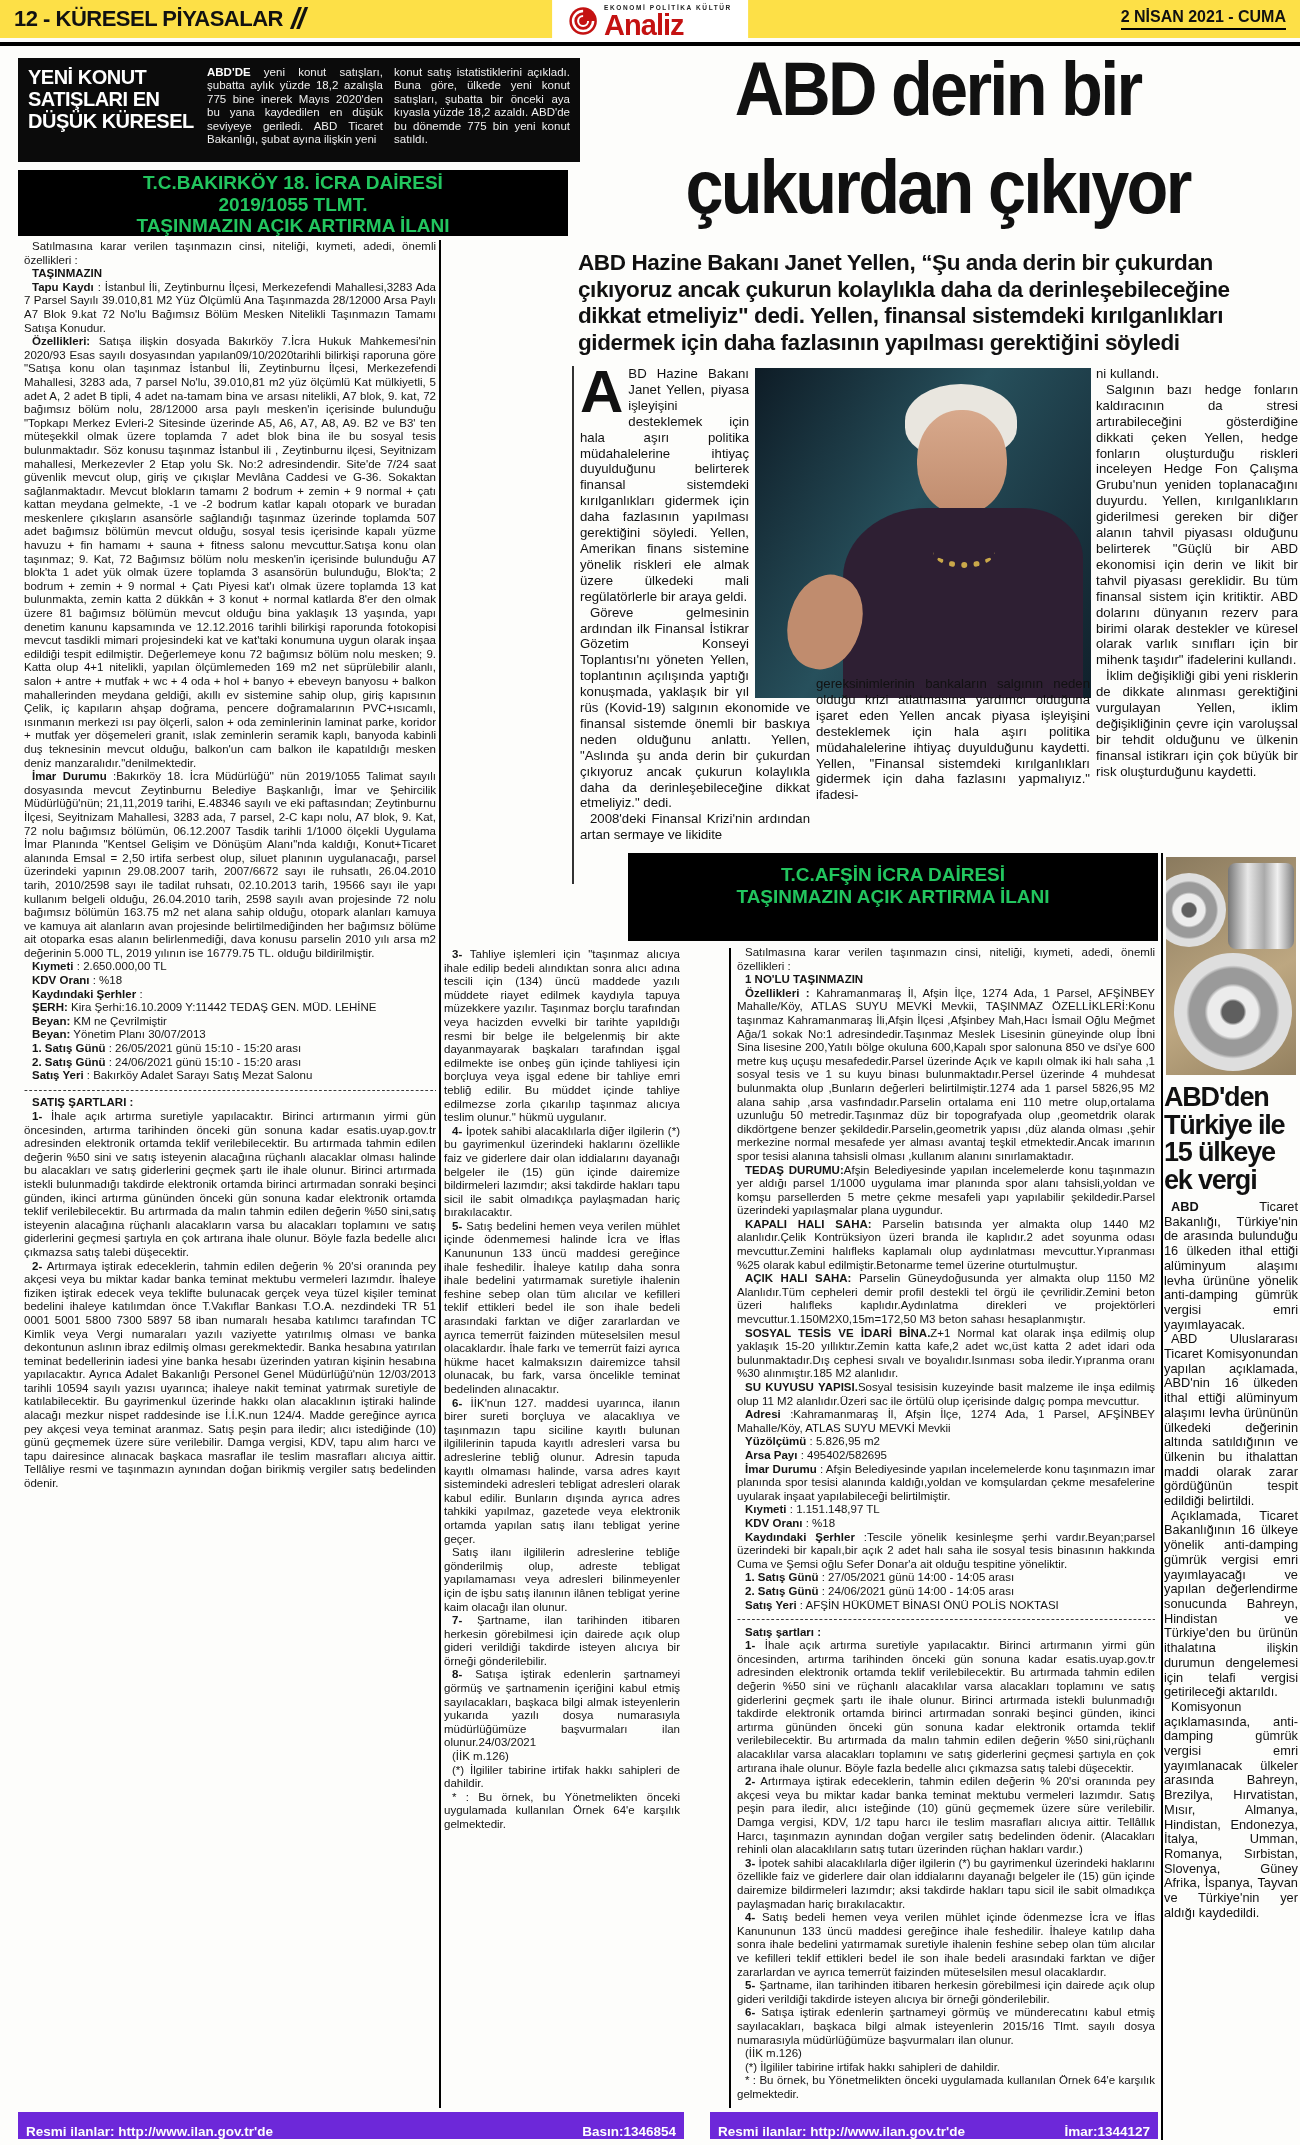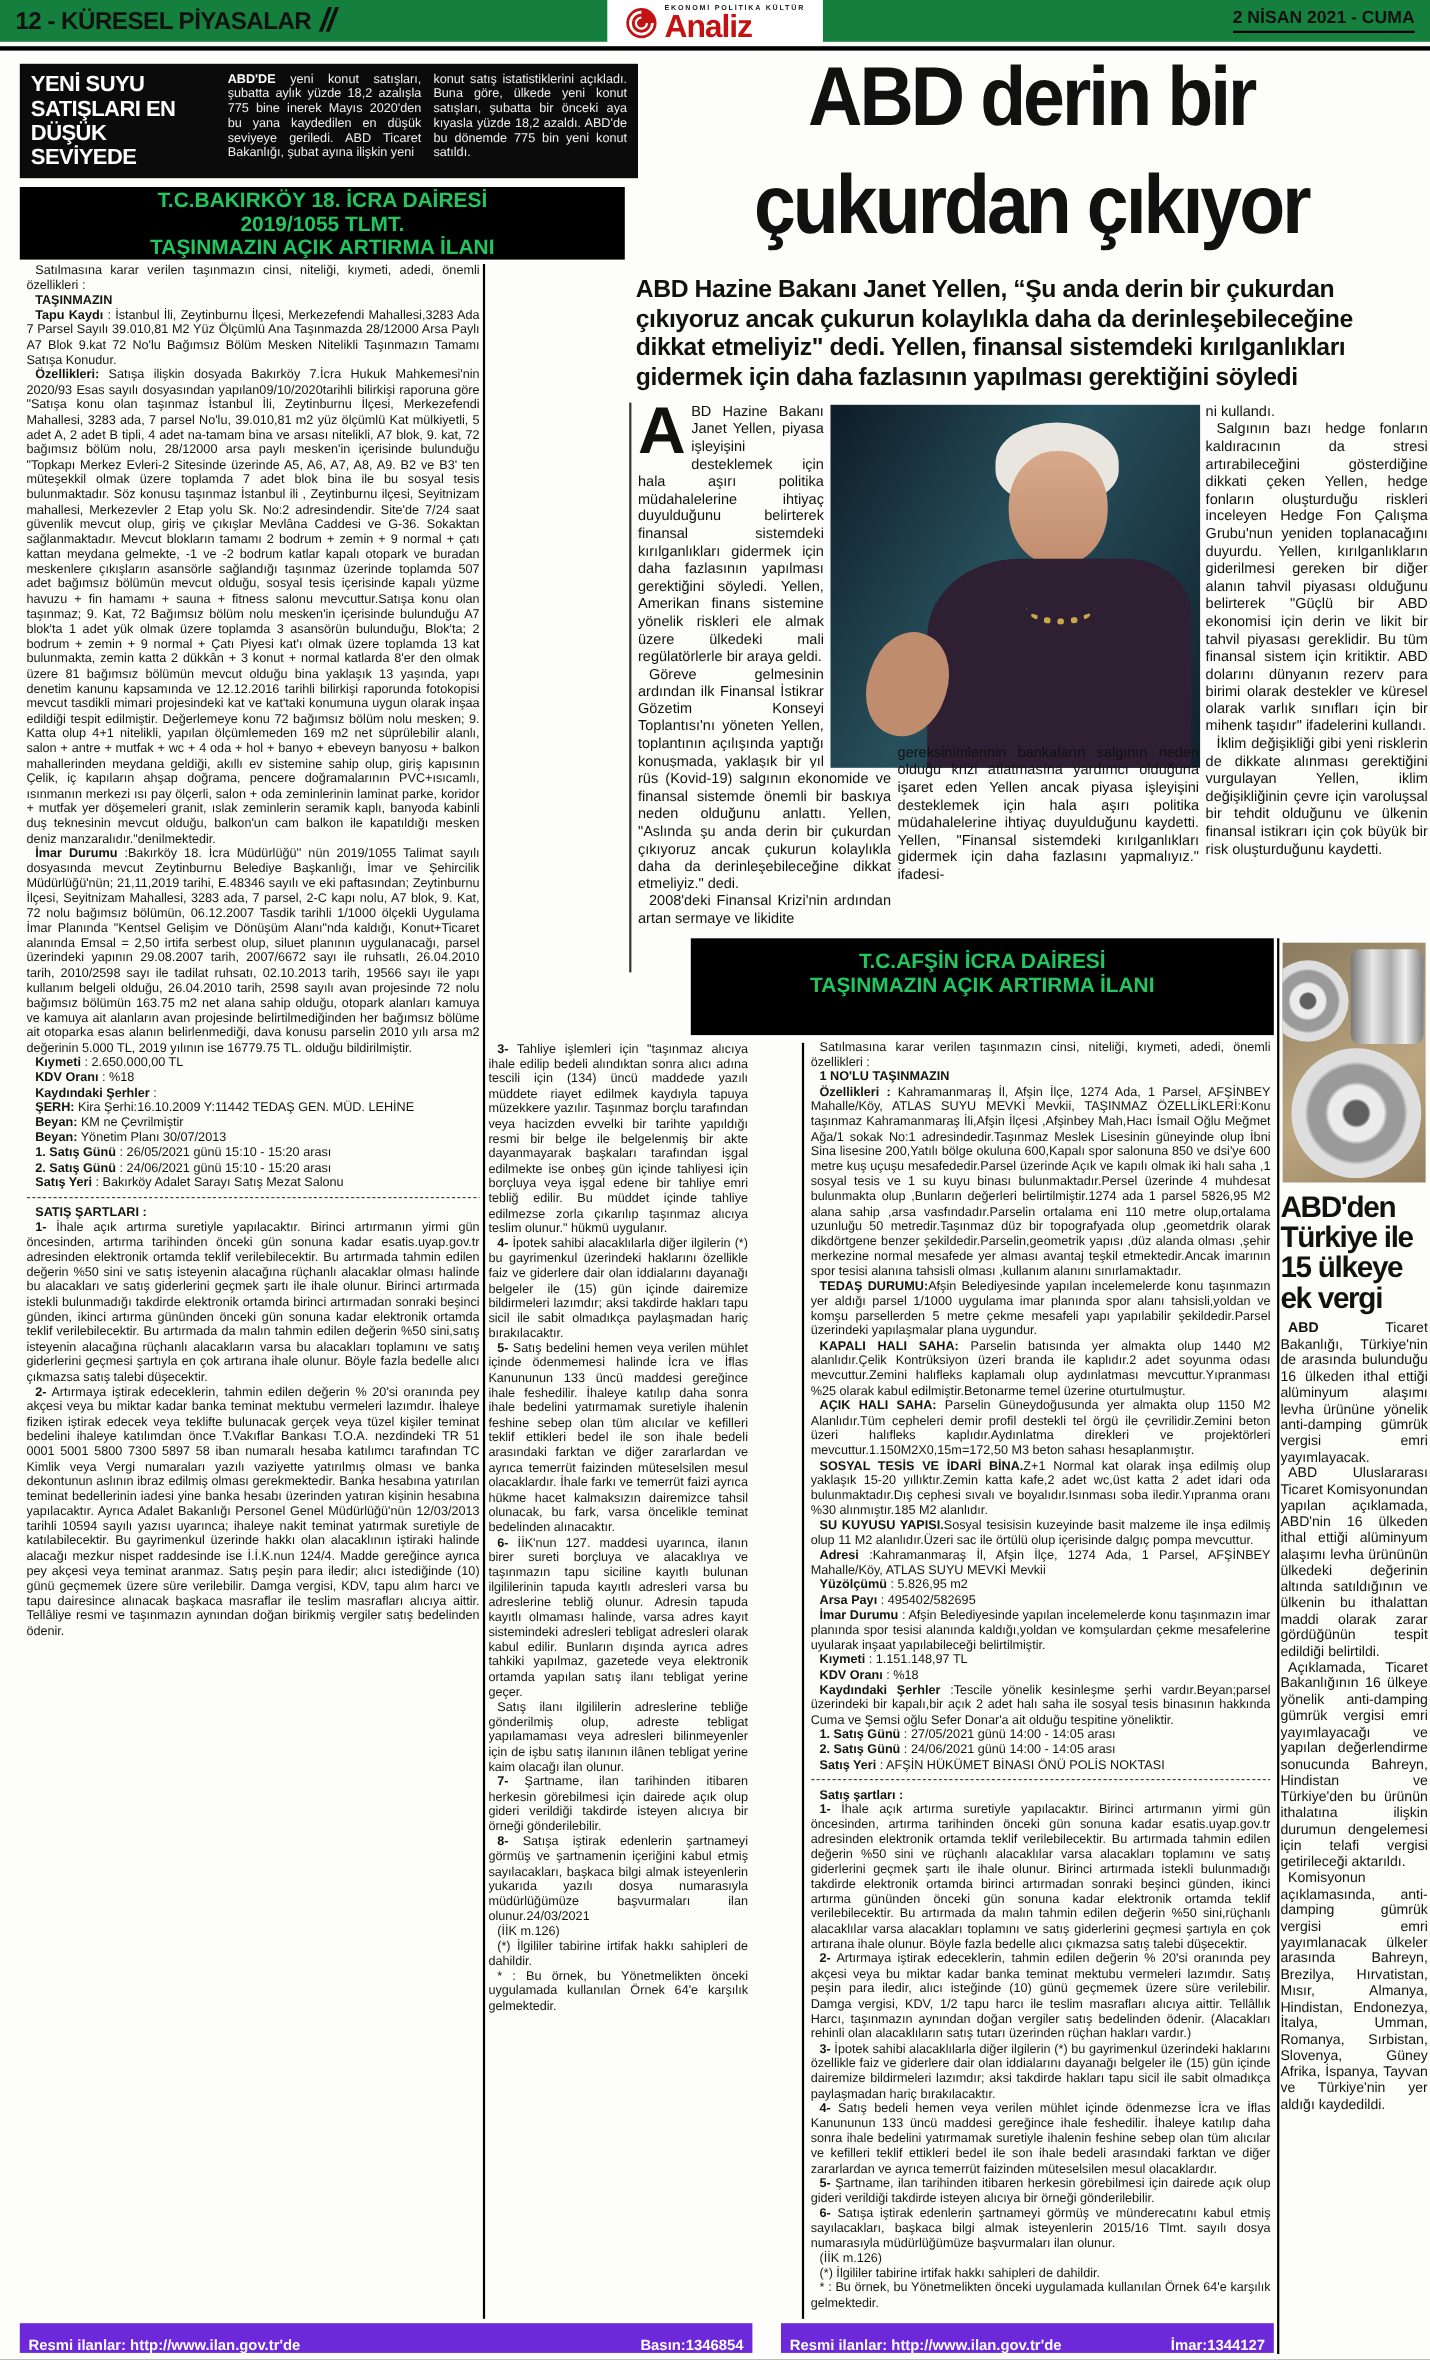--- a/index.html
+++ b/index.html
@@ -1,19 +1,19 @@
 <!DOCTYPE html>
 <html><head>
 <meta charset="utf-8">
 <style>
   html,body{margin:0;padding:0;background:#888;}
   .page{position:relative;width:1300px;height:2145px;background:#fdfdfb;margin:0 auto;
         font-family:"Liberation Sans",sans-serif;color:#111;overflow:hidden;}
   
-  .header{position:absolute;left:0;top:0;width:1300px;height:38px;background:#15803d;
+  .header{position:absolute;left:0;top:0;width:1300px;height:38px;background:#fde047;
           display:flex;align-items:center;justify-content:space-between;padding:0 14px;box-sizing:border-box;}
   .page-label{font-weight:bold;font-size:22px;letter-spacing:-0.5px;display:flex;align-items:center;}
   .slashes{font-style:italic;font-weight:bold;font-size:30px;margin-left:8px;letter-spacing:-2px;}
   .brand-box{position:absolute;left:50%;transform:translateX(-50%);top:0;height:42px;background:#fff;
              padding:2px 16px;display:flex;align-items:center;gap:6px;box-sizing:border-box;}
   .brand-tagline{font-size:6.5px;letter-spacing:1.6px;color:#222;font-weight:bold;}
   .brand{color:#c41212;font-weight:bold;font-size:29px;letter-spacing:-1px;line-height:28px;}
   .date{font-weight:bold;font-size:16px;border-bottom:2.5px solid #000;padding-bottom:2px;}
   .header-rule{position:absolute;left:0;top:42px;width:1300px;height:4px;background:#000;}
   
@@ -103,21 +103,21 @@
       <div>
         <div class="brand-tagline">EKONOMİ POLİTİKA KÜLTÜR</div>
         <div class="brand">Analiz</div>
       </div>
     </div>
     <div class="date">2 NİSAN 2021 - CUMA</div>
   </div>
   <div class="header-rule"></div>
 
   <div id="housing-box">
-    <div class="hb-title">YENİ SUYU SATIŞLARI EN DÜŞÜK SEVİYEDE</div>
+    <div class="hb-title">YENİ KONUT SATIŞLARI EN DÜŞÜK KÜRESEL</div>
     <div class="hb-col"><b>ABD'DE</b><span> yeni konut satışları, şubatta aylık yüzde 18,2 azalışla 775 bine inerek Mayıs 2020'den bu yana kaydedilen en düşük seviyeye geriledi. ABD Ticaret Bakanlığı, şubat ayına ilişkin yeni</span></div>
     <div class="hb-col">konut satış istatistiklerini açıkladı. Buna göre, ülkede yeni konut satışları, şubatta bir önceki aya kıyasla yüzde 18,2 azaldı. ABD'de bu dönemde 775 bin yeni konut satıldı.</div>
   </div>
 
   <div id="bk-bar" class="ilan-bar">
     <div>T.C.BAKIRKÖY 18. İCRA DAİRESİ</div>
     <div>2019/1055 TLMT.</div>
     <div>TAŞINMAZIN AÇIK ARTIRMA İLANI</div>
   </div>
   <div id="bk-col1" class="notice-col">

